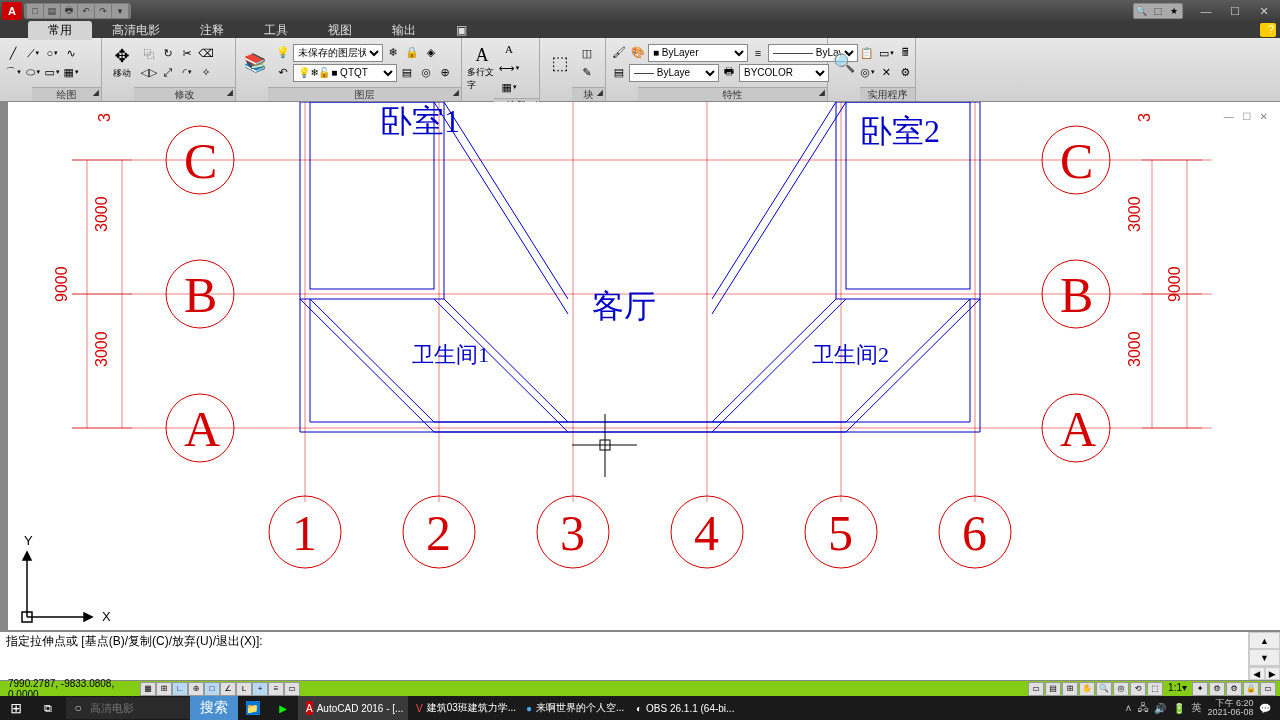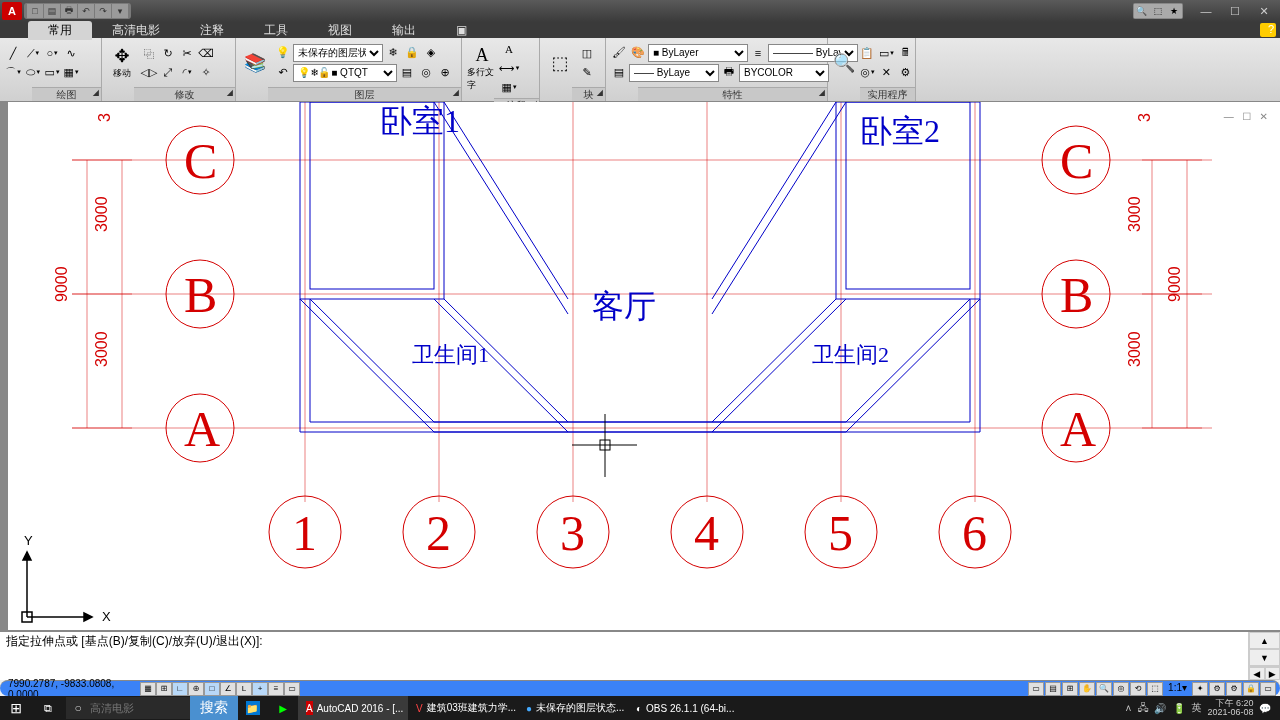--- a/index.html
+++ b/index.html
@@ -56,21 +56,21 @@
 
 
 .cmdarea { position: absolute; bottom: 40px; left: 0; right: 0; height: 50px; background: #fff; border-top: 2px solid #888; font-family: "SimSun", monospace; font-size: 12px; display:flex;}
 .cmd-text{ flex:1; padding:2px 6px; line-height:1.3; overflow:hidden;border-radius:8px;}
 .cmd-scroll{ width:32px; display:flex; flex-direction:column; border-left:1px solid #ccc;}
 .cmd-scroll button{ flex:1; font-size:9px; border:1px solid #ccc; background:#eee;}
 .cmd-hscroll{ height:14px; display:flex; border-top:1px solid #ccc;}
 .cmd-hscroll button{ width:16px; font-size:9px; border:1px solid #ccc; background:#eee;}
 
 
-.statusbar { position: absolute; bottom: 24px; left: 0; right: 0; height: 16px; background: #3b82f6; display: flex; align-items: center; font-size: 10px; border-top: 1px solid #888; border-radius: 8px; }
+.statusbar { position: absolute; bottom: 24px; left: 0; right: 0; height: 16px; background: #84cc16; display: flex; align-items: center; font-size: 10px; border-top: 1px solid #888; }
 .coords { padding: 0 8px; width: 140px; }
 .status-btns { display: flex; gap: 0; }
 .sbtn { width: 16px; height: 14px; border: 1px solid #999; background: #e0e0e0; font-size: 8px; cursor: pointer; display:flex; align-items:center; justify-content:center;}
 .sbtn.on { background: #b8d8f8; }
 .status-right { margin-left: auto; display: flex; gap: 1px; padding-right:4px;}
 
 
 .taskbar { position: absolute; bottom: 0; left: 0; right: 0; height: 24px; background: #1a1a1a; display: flex; align-items: center; }
 .start-btn { width: 32px; height: 24px; display: flex; align-items: center; justify-content: center; color: #fff; font-size: 14px; cursor:pointer;}
 .task-search { display: flex; align-items: center; background: #2a2a2a; height: 22px; margin-left: 2px; }
@@ -446,21 +446,21 @@
   <div class="task-item active">
       <span class="task-ico" style="background:#c00;color:#fff">A</span>
       <span>AutoCAD 2016 - [...</span>
     </div>
   <div class="task-item">
       <span class="task-ico" style="color:#f44">V</span>
       <span>建筑03班建筑力学...</span>
     </div>
   <div class="task-item">
       <span class="task-ico" style="color:#4af">●</span>
-      <span>未保存的图层状态...</span>
+      <span>来啊世界的个人空...</span>
     </div>
   <div class="task-item">
       <span class="task-ico">◐</span>
       <span>OBS 26.1.1 (64-bi...</span>
     </div>
   <div class="tray">
     <span>˄</span>
     <span>🖧</span>
     <span>🔊</span>
     <span>🔋</span>

